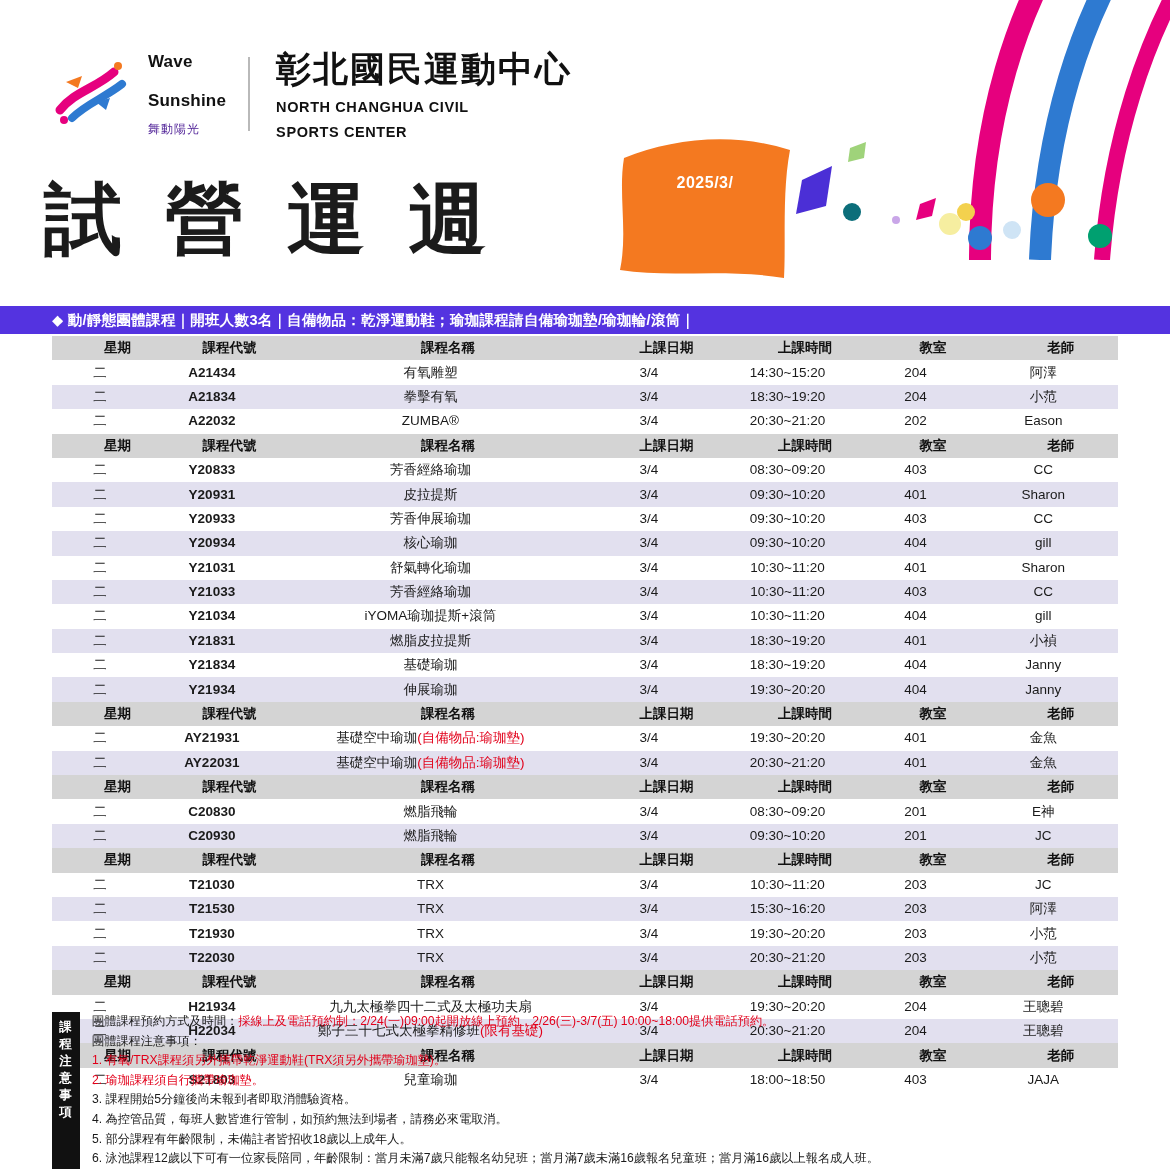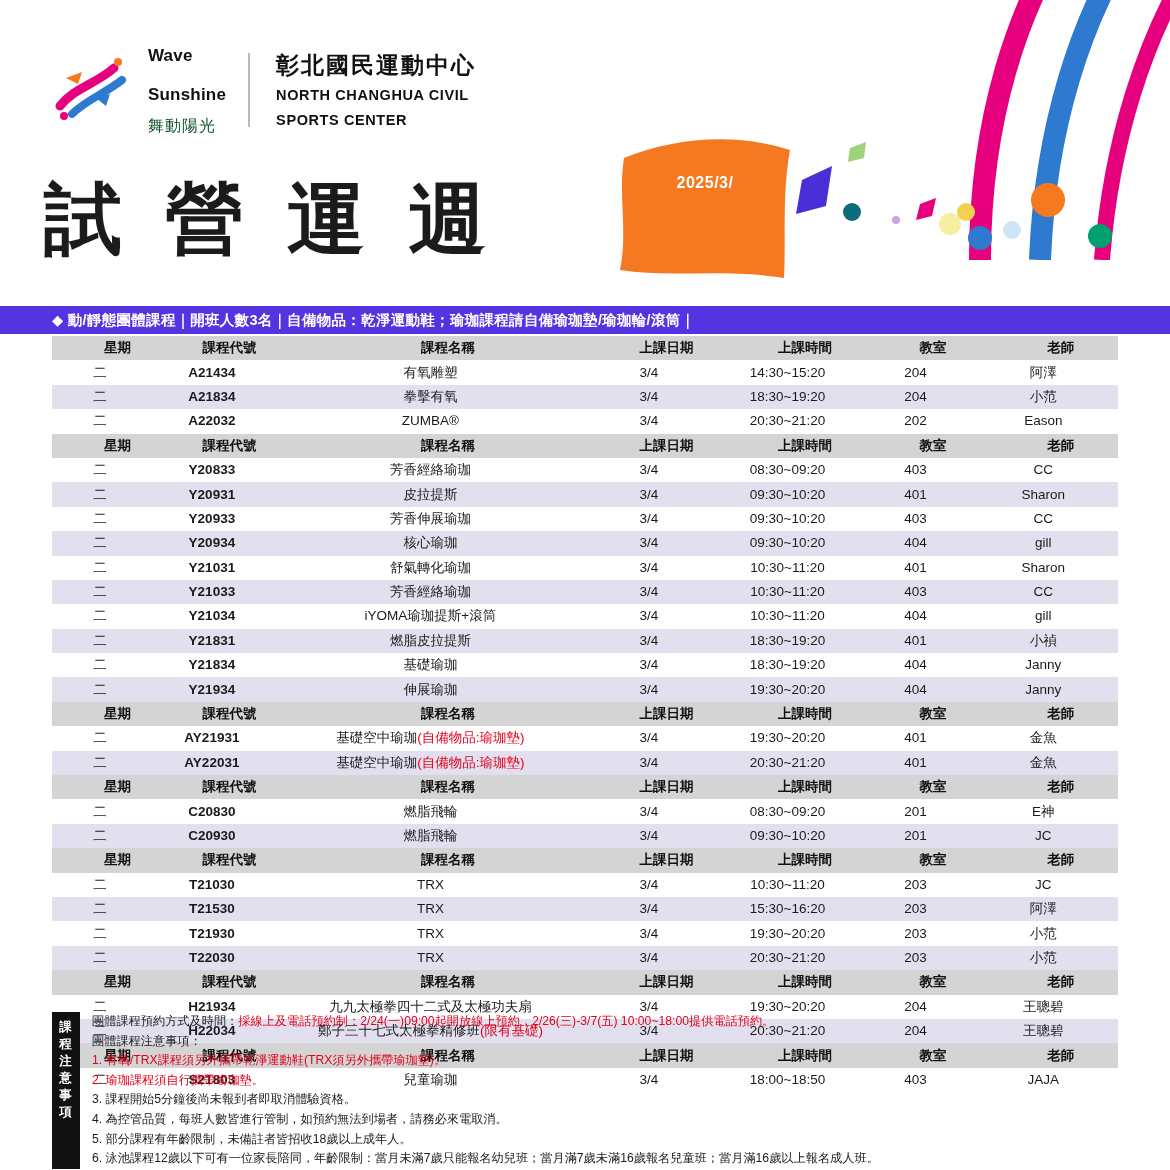--- a/index.html
+++ b/index.html
@@ -12,23 +12,23 @@
     overflow:hidden;
   }
   
   .swoosh{position:absolute;top:-260px;right:-180px;width:700px;height:520px;pointer-events:none;}
   
   .header{position:absolute;top:46px;left:52px;display:flex;align-items:center;}
   .logo-mark{width:92px;height:72px;position:relative;}
   .logo-text{margin-left:4px;line-height:1.12;}
   .logo-text .en1{font-size:17px;font-weight:bold;color:#111;letter-spacing:.2px;}
   .logo-text .en2{font-size:17px;font-weight:bold;color:#111;letter-spacing:.2px;margin-top:20px;}
-  .logo-text .cn{font-size:16px;color:#14532d;margin-top:13px;letter-spacing:1px;}
+  .logo-text .cn{font-size:12px;color:#4c1d95;margin-top:13px;letter-spacing:1px;}
   .divider-v{width:2px;height:74px;background:#b9b9b9;margin:0 26px 0 22px;}
-  .center-name .cn{font-size:23px;font-weight:bold;letter-spacing:2px;color:#111;}
+  .center-name .cn{font-size:35px;font-weight:bold;letter-spacing:2px;color:#111;}
   .center-name .en{font-size:14.5px;font-weight:bold;letter-spacing:.6px;color:#111;margin-top:5px;line-height:1.35;}
 
   
   .big-title{position:absolute;top:168px;left:44px;font-size:78px;font-weight:bold;letter-spacing:12px;color:#1b1b1b;font-family:"Liberation Serif","DejaVu Serif",serif;}
 
   
   .burst{position:absolute;top:132px;left:614px;width:182px;height:152px;}
   .burst-text{position:absolute;top:132px;left:614px;width:182px;height:152px;color:#fff;font-weight:bold;text-align:center;}
   .burst-text .d1{font-size:16px;margin-top:42px;letter-spacing:.5px;}
   .burst-text .d2{font-size:44px;line-height:.95;margin-top:2px;letter-spacing:1px;}

